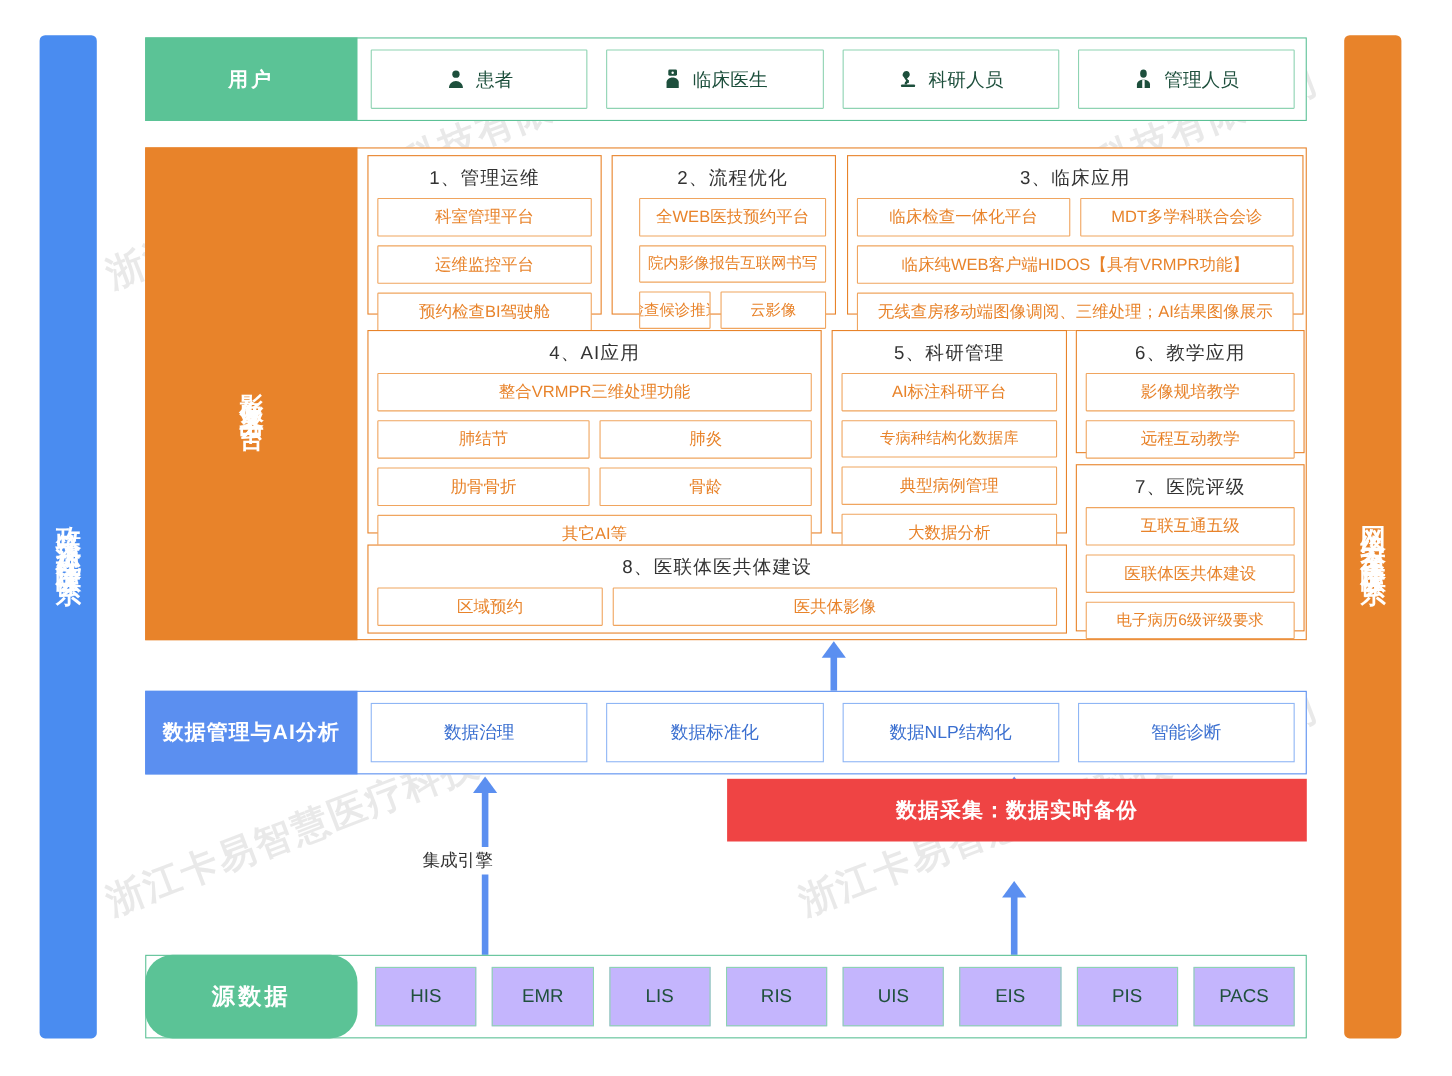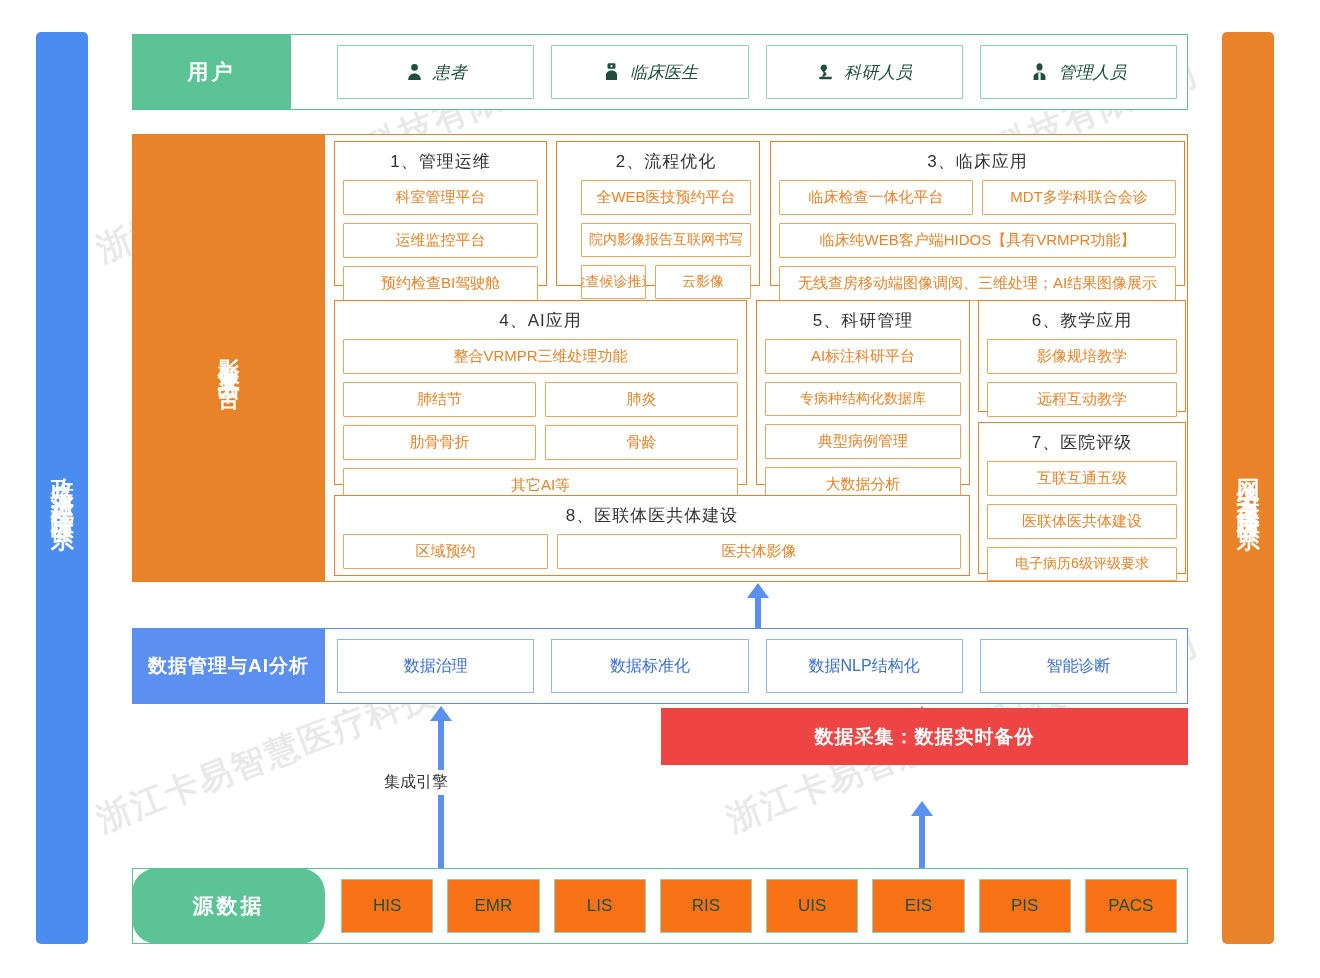--- a/index.html
+++ b/index.html
@@ -69,43 +69,42 @@
     font-weight: bold;
   }
 
   
   #user-band {
     left: 132px; top: 34px; width: 1056px; height: 76px;
     border: 1px solid #5cc196;
     background: #fff;
   }
   #user-label {
-    left: 132px; top: 34px; width: 159px; height: 76px;
+    left: 132px; top: 34px; width: 193px; height: 76px;
     background: #5bc396;
-    font-size: 21px; letter-spacing: 3px;
+    font-size: 18px; letter-spacing: 3px;
   }
   .user-items {
     position: absolute;
     left: 337px; top: 45px;
     width: 840px; height: 54px;
     display: flex;
     gap: 17px;
   }
   .user-chip {
     flex: 1 1 0;
     border: 1px solid #8ed3b2;
     background: #fff;
     display: flex;
     align-items: center;
     justify-content: center;
     gap: 9px;
     font-size: 17px;
     color: #1d4f3c;
     border-radius: 1px;
-    font-style: italic;
   }
   .user-chip .ic { width: 19px; height: 22px; display:block; }
 
   
   #mid-band {
     left: 132px; top: 134px; width: 1056px; height: 448px;
     border: 1px solid #e8832a;
     background: #fff;
   }
   #mid-label {
@@ -224,21 +223,21 @@
   .src-items {
     position: absolute;
     left: 341px; top: 879px;
     width: 836px; height: 54px;
     display: flex;
     gap: 14px;
   }
   .src-chip {
     flex: 1 1 0;
     border: 1px solid #8ed3b2;
-    background: #f97316;
+    background: #c4b5fd;
     display: flex; align-items: center; justify-content: center;
     font-size: 17px;
     color: #20503d;
   }
 
   
   .arrow {
     position: absolute;
     width: 22px;
     pointer-events: none;

